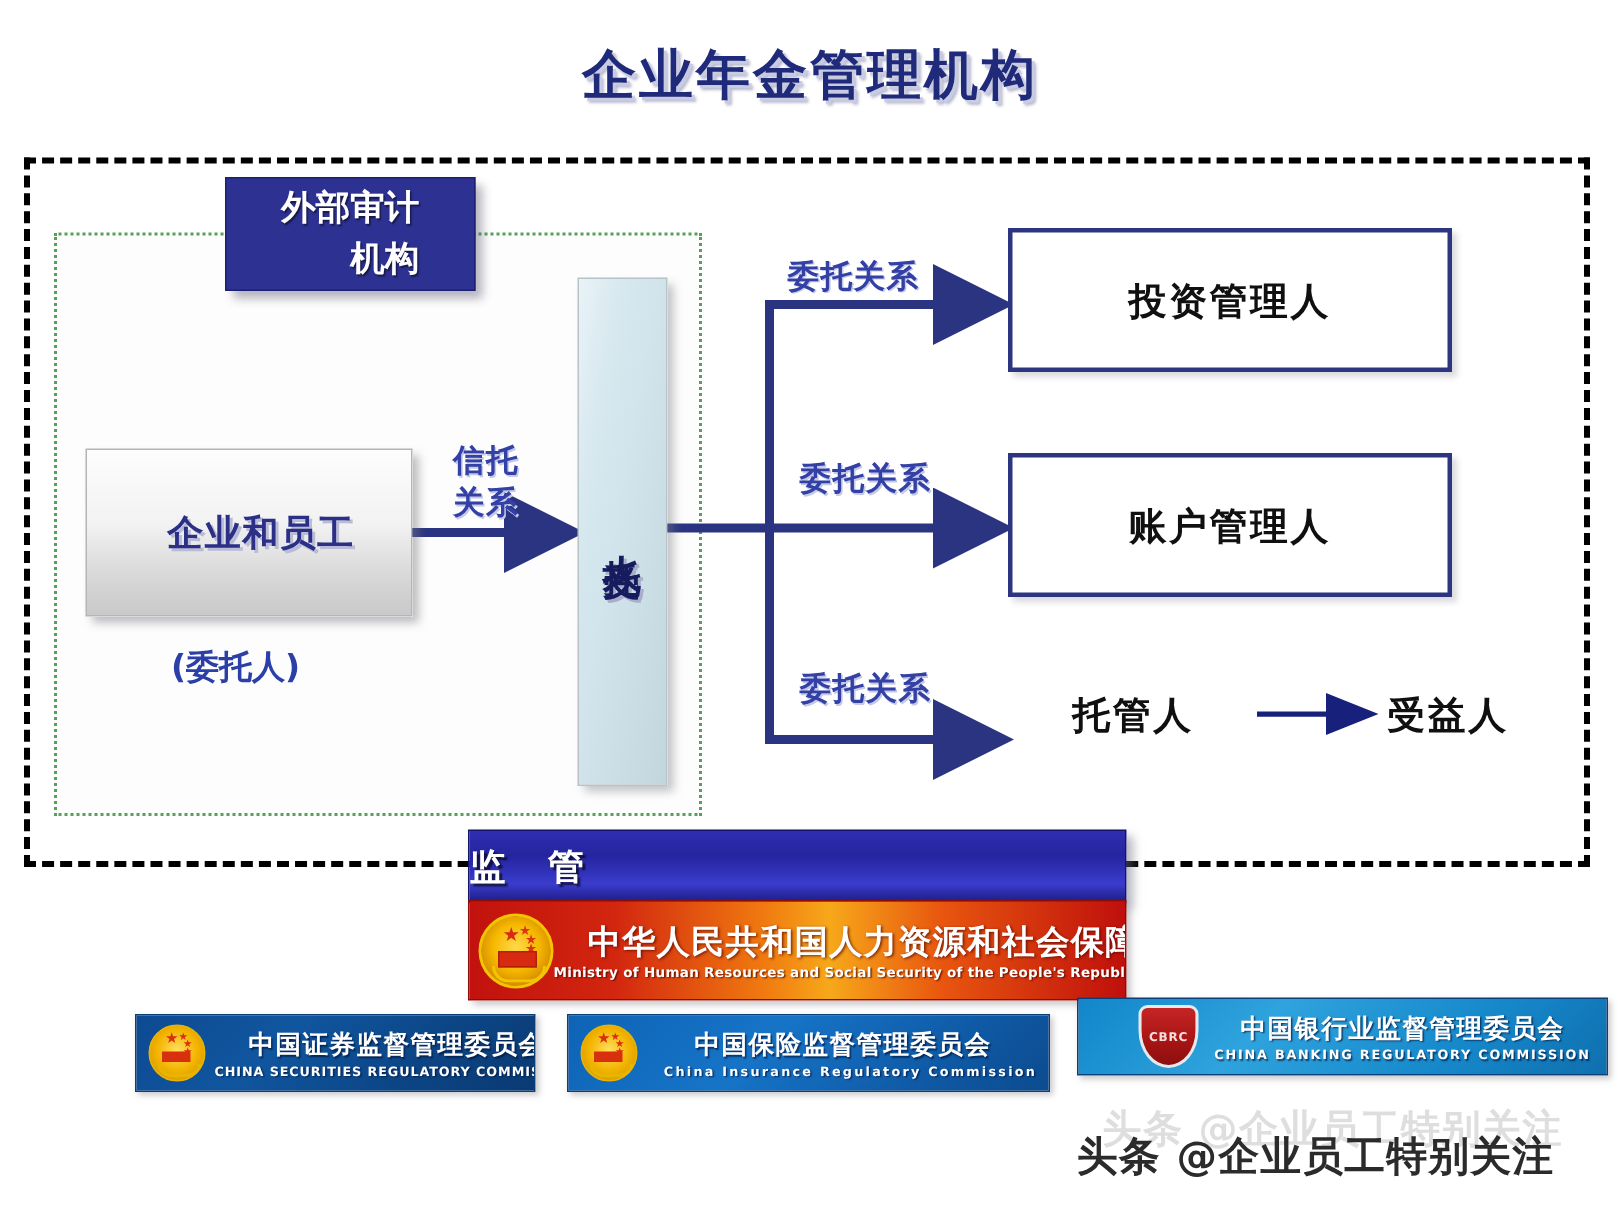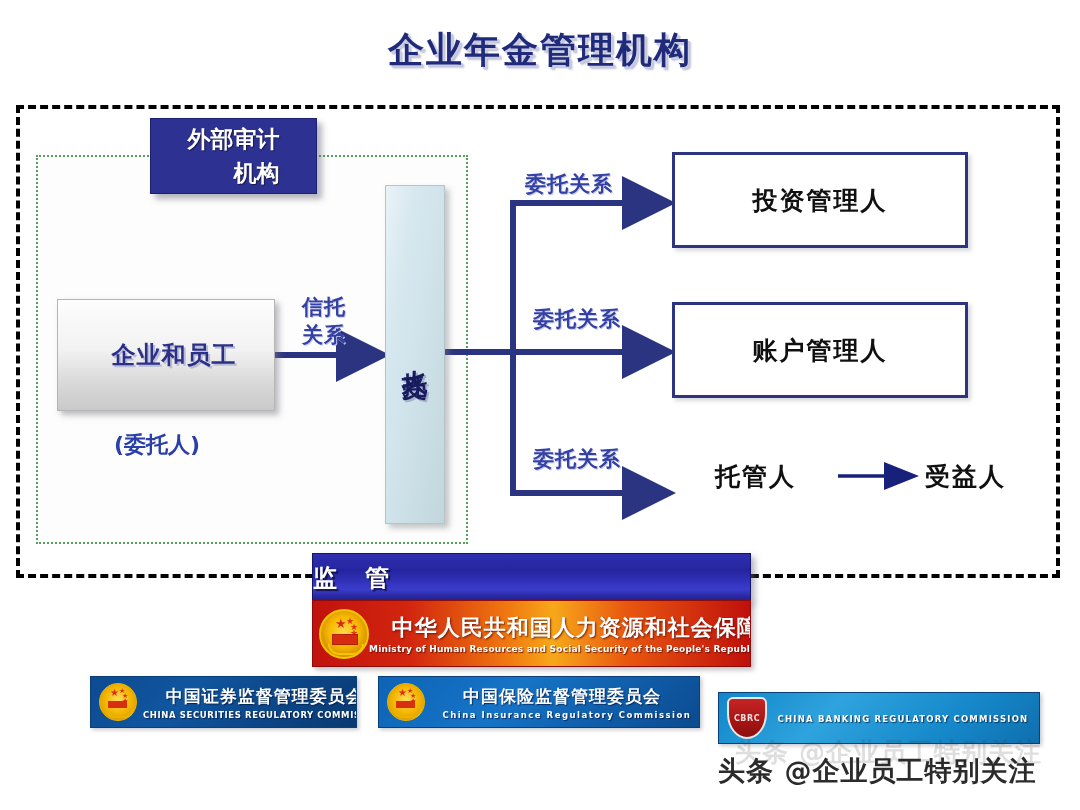--- a/index.html
+++ b/index.html
@@ -181,22 +181,22 @@
     position:absolute;height:50px;
     display:flex;align-items:center;
     border:1px solid #0b3f7a;
     box-shadow:2px 2px 4px rgba(120,120,130,.4);
     overflow:hidden;
   }
   #reg-csrc{left:90px;top:676px;width:265px;
     background:linear-gradient(135deg,#0d4a92 0%,#10569f 35%,#0c4585 70%,#0a3a72 100%);}
   #reg-circ{left:378px;top:676px;width:320px;
     background:linear-gradient(135deg,#0e63b5 0%,#1674c7 40%,#0f5aa6 75%,#0c4b8e 100%);}
-  #reg-cbrc{left:718px;top:692px;width:320px;
-    background:linear-gradient(135deg,#1186c9 0%,#2fa3dd 35%,#1689cb 70%,#0f6fae 100%);}
+  #reg-cbrc{left:718px;top:665px;width:320px;
+    background:linear-gradient(135deg,#1186c9 0%,#2fa3dd 35%,#1689cb 70%,#0f6fae 100%);padding-left:32px;}
   .reg-emblem{
     width:36px;height:36px;margin-left:8px;flex:0 0 auto;border-radius:50%;
     background:radial-gradient(circle at 50% 45%,#ffdf5e 0%,#f3b400 50%,#c98a00 100%);
     border:1px solid #e9b400;position:relative;
   }
   .reg-emblem .rstar{position:absolute;color:#d8300f;font-size:7px;line-height:7px;}
   .reg-emblem .rb{left:10px;top:5px;font-size:10px;}
   .reg-emblem .r1{left:19px;top:4px;}
   .reg-emblem .r2{left:22px;top:9px;}
   .reg-emblem .r3{left:22px;top:14px;}
@@ -358,20 +358,21 @@
     </div>
     <div class="reg-txt">
       <div class="reg-cn">中国保险监督管理委员会</div>
       <div class="reg-en">China Insurance Regulatory Commission</div>
     </div>
   </div>
 
   <div class="reg" id="reg-cbrc">
     <div class="shield">CBRC</div>
     <div class="reg-txt">
+      <div class="reg-cn">中国银行业监督管理委员会</div>
       <div class="reg-en">CHINA BANKING REGULATORY COMMISSION</div>
     </div>
   </div>
 
   <div class="wm-faint">头条 @企业员工特别关注</div>
   <div class="wm-big">头条 @企业员工特别关注</div>
 
 </div>
 
 </body></html>

